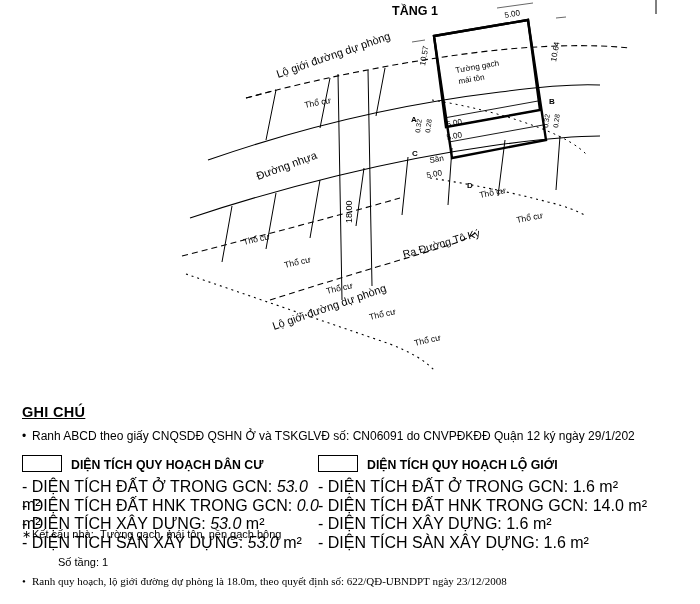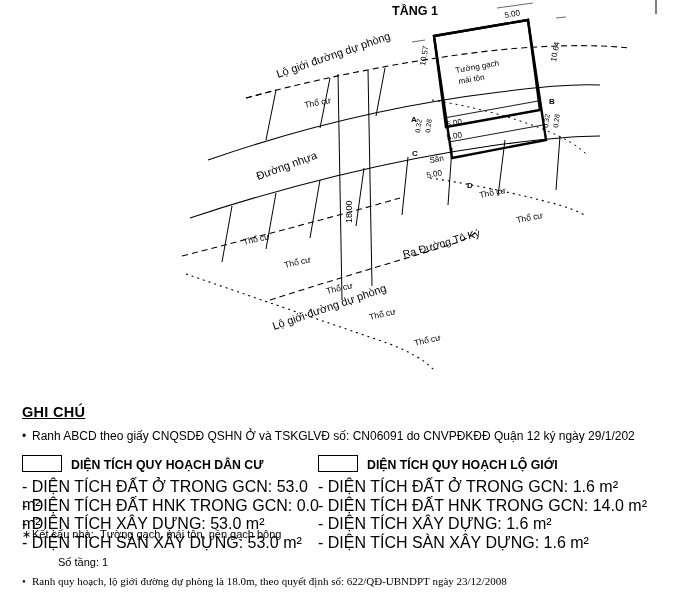--- a/index.html
+++ b/index.html
@@ -69,21 +69,21 @@
     margin-bottom: 6px;
   }
   .swatch {
     width: 38px;
     height: 15px;
     border: 1.3px solid #000;
     background: #fff;
     margin-right: 9px;
     flex: none;
   }
-  .left .val { left: 205px; text-align: left; width: 42px; }
+  .left .val { left: 205px; text-align: left; width: 42px; font-style: italic; }
   .left .unit { left: 250px; }
   .right .val { left: 205px; text-align: left; width: 42px; }
   .right .unit { left: 250px; }
   .rowwrap { position: relative; height: 18.5px; }
   .footer-lines {
     position: absolute;
     top: 528px;
     left: 22px;
     width: 678px;
     font-size: 11px;

